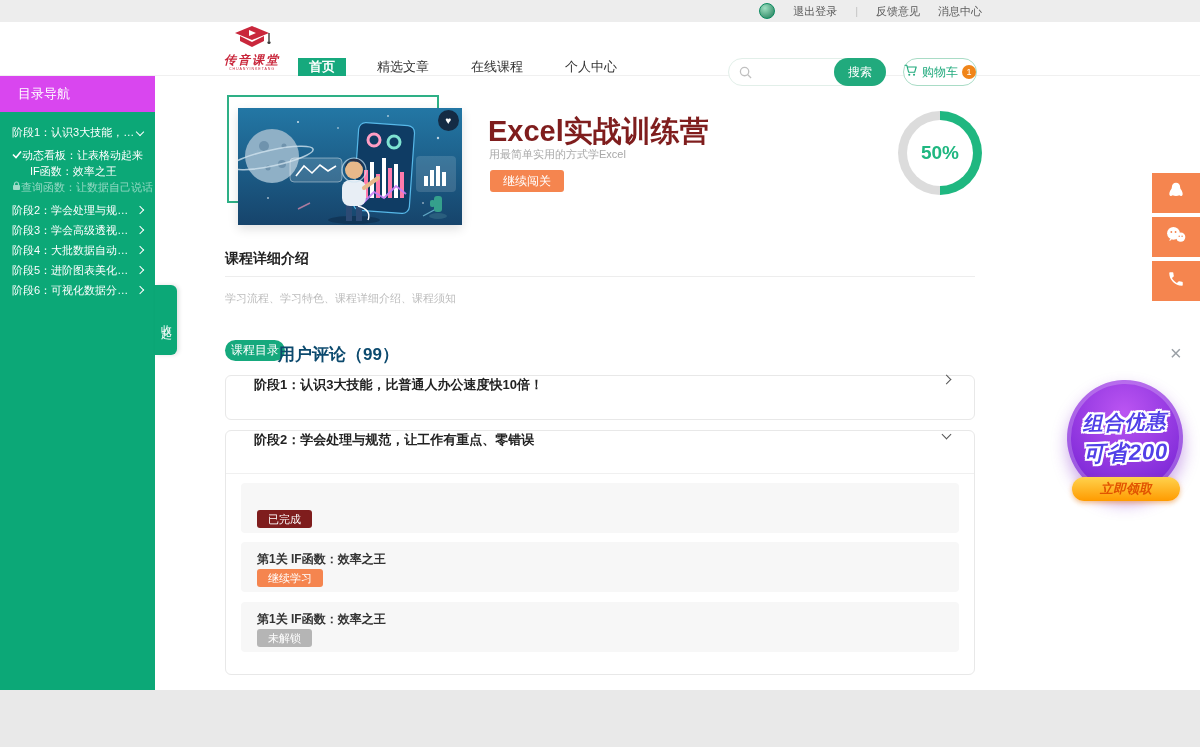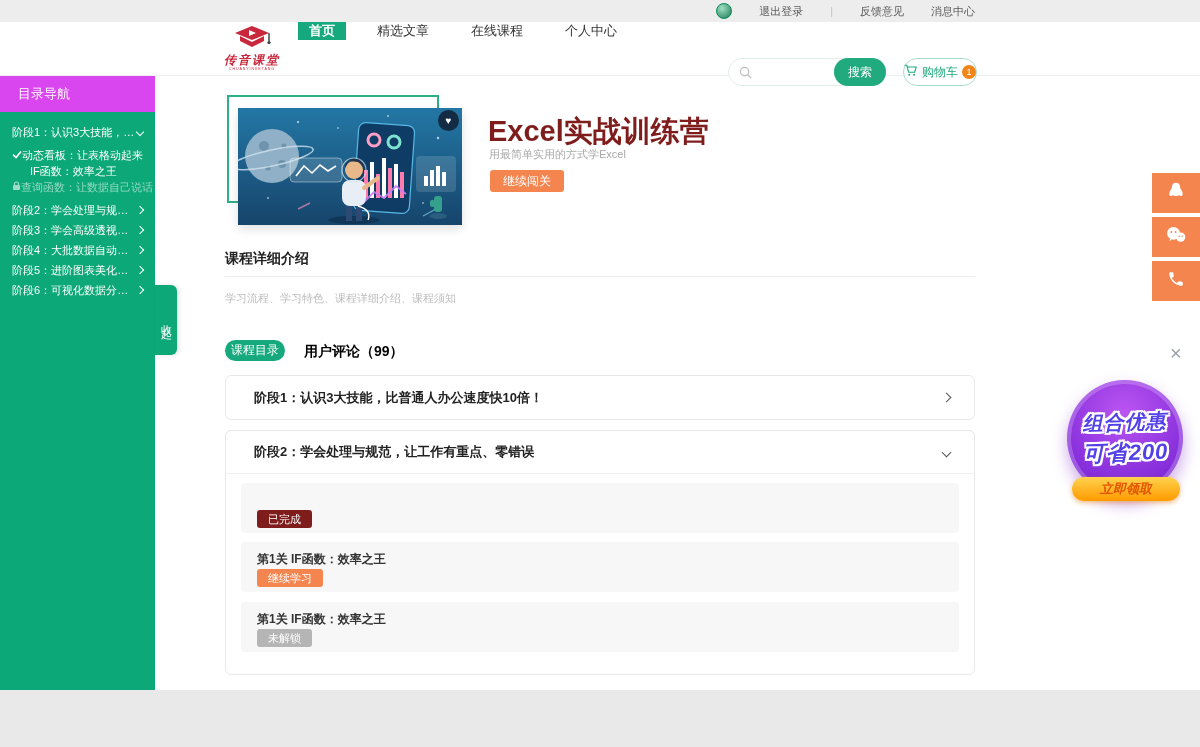--- a/index.html
+++ b/index.html
@@ -1,31 +1,31 @@
 <!DOCTYPE html>
 <html><head>
 <meta charset="utf-8">
 <style>
   *{box-sizing:border-box;margin:0;padding:0}
   body{margin:0;background:#fff;font-family:"Liberation Sans","DejaVu Sans",sans-serif}
   #app{position:relative;width:1200px;height:747px;overflow:hidden;background:#fff}
 
   
   .topbar{position:absolute;top:0;left:0;width:100%;height:22px;background:#ededed}
-  .topbar-inner{position:absolute;right:225px;top:0;height:22px;display:flex;align-items:center;gap:27px;font-size:11px;color:#5a5a5a}
+  .topbar-inner{position:absolute;right:218px;top:0;height:22px;display:flex;align-items:center;gap:18px;font-size:11px;color:#5a5a5a}
   .avatar{width:16px;height:16px;border-radius:50%;background:radial-gradient(circle at 35% 30%,#9fe0c2,#1b7a55);border:1px solid #0a8a5f}
   .topbar-divider{color:#c4c4c4}
   .topbar-link{cursor:pointer}
 
   
   .navbar{position:absolute;top:22px;left:0;width:100%;height:54px;background:#fff;border-bottom:1px solid #f0f0f0}
   .logo{position:absolute;left:220px;top:3px;width:64px;text-align:center;cursor:pointer}
   .logo-title{color:#c9273c;font-weight:bold;font-style:italic;font-size:12px;letter-spacing:2px;line-height:11px}
   .logo-sub{color:#c9273c;font-size:4px;letter-spacing:1px;transform:scale(.9)}
-  .nav{position:absolute;left:298px;top:0;height:54px;display:flex;align-items:flex-start}
+  .nav{position:absolute;left:298px;top:0;height:54px;display:flex;align-items:flex-end}
   .nav-item{display:flex;align-items:center;padding:0 11px;font-size:13px;color:#333;cursor:pointer}
   .nav-item.active{background:#16a97d;color:#fff;padding:0 11px;font-weight:bold}
   .nav-item:not(.active){margin-left:20px}
   .search{position:absolute;left:728px;top:36px;width:158px;height:28px;border-radius:14px;border:1px solid #e2efe9;background:#fff;display:flex;align-items:center}
   .search-icon{margin-left:10px;display:flex}
   .search-input{flex:1;border:none;outline:none;height:24px;margin-left:6px;font-size:12px;min-width:0;background:transparent}
   .search-btn{width:52px;height:28px;margin-right:-1px;border:none;border-radius:14px;background:#21aa7d;color:#fff;font-size:12px;cursor:pointer}
   .cart{position:absolute;left:903px;top:36px;width:74px;height:28px;border:1px solid #a9dcc6;border-radius:14px;display:flex;align-items:center;justify-content:center;gap:4px;color:#21aa7d;font-size:12px;cursor:pointer;background:#fff}
   .cart-badge{width:14px;height:14px;border-radius:50%;background:#f08519;color:#fff;font-size:9px;display:flex;align-items:center;justify-content:center}
 
@@ -56,27 +56,27 @@
   .course-sub{position:absolute;left:489px;top:147px;font-size:11px;color:#a8a8a8}
   .cta-btn{position:absolute;left:490px;top:170px;width:74px;height:22px;border:none;border-radius:3px;background:#f5854f;color:#fff;font-size:12px;cursor:pointer}
   .progress{position:absolute;left:898px;top:111px;width:84px;height:84px;border-radius:50%;background:conic-gradient(#1fb780 0 50%,#dcdcdc 50% 100%)}
   .progress-inner{position:absolute;inset:9px;background:#fff;border-radius:50%;display:flex;align-items:center;justify-content:center;font-size:19px;font-weight:bold;color:#1fb780}
 
   
   .section-title{position:absolute;left:225px;top:250px;font-size:14px;font-weight:bold;color:#222}
   .h-divider{position:absolute;left:225px;top:276px;width:750px;height:1px;background:#ededed}
   .section-desc{position:absolute;left:225px;top:291px;font-size:11px;color:#bdbdbd}
   .tab-pill{position:absolute;left:225px;top:340px;width:60px;height:21px;border:none;border-radius:11px;background:#16a97d;color:#fff;font-size:12px;cursor:pointer}
-  .tab-plain{position:absolute;left:304px;top:343px;font-size:14px;font-weight:bold;color:#000000;cursor:pointer}
+  .tab-plain{position:absolute;left:278px;top:343px;font-size:17px;font-weight:bold;color:#0c4a6e;cursor:pointer}
 
   
   .acc{position:absolute;left:225px;width:750px;background:#fff;border:1px solid #e8e8e8;border-radius:6px}
   .acc1{top:375px;height:45px}
   .acc2{top:430px;height:245px}
-  .acc-header{height:43px;display:flex;align-items:center;justify-content:space-between;padding:0 24px 0 28px;cursor:pointer}
+  .acc-header{height:43px;display:flex;align-items:flex-start;justify-content:space-between;padding:0 24px 0 28px;cursor:pointer}
   .acc-title{font-size:13px;font-weight:bold;color:#222}
   .acc2 .acc-header{border-bottom:1px solid #f0f0f0}
   .lesson{position:absolute;left:15px;width:718px;height:50px;background:#f7f7f7;border-radius:4px}
   .lesson-title{padding:9px 0 0 16px;font-size:12px;font-weight:600;color:#333}
   .lesson-status{position:absolute;left:16px;top:27px;height:18px;padding:0 11px;border:none;border-radius:3px;color:#fff;font-size:11px;display:inline-flex;align-items:center;cursor:pointer}
   .status-done{background:#7f1d1d}
   .status-active{background:#f5854f}
   .status-locked{background:#b5b5b5}
 
   
@@ -271,20 +271,23 @@
     </svg>
   </div>
   <div class="heart-btn">
     <span>♥</span>
   </div>
 
   <div class="course-title">Excel实战训练营</div>
   <div class="course-sub">用最简单实用的方式学Excel</div>
   <button class="cta-btn">继续闯关</button>
 
+  <div class="progress">
+    <div class="progress-inner">50%</div>
+  </div>
 
   <div class="section-title">课程详细介绍</div>
   <div class="h-divider"></div>
   <div class="section-desc">学习流程、学习特色、课程详细介绍、课程须知</div>
 
   <button class="tab-pill">课程目录</button>
   <div class="tab-plain">用户评论（99）</div>
 
   <div class="acc acc1">
     <div class="acc-header">

